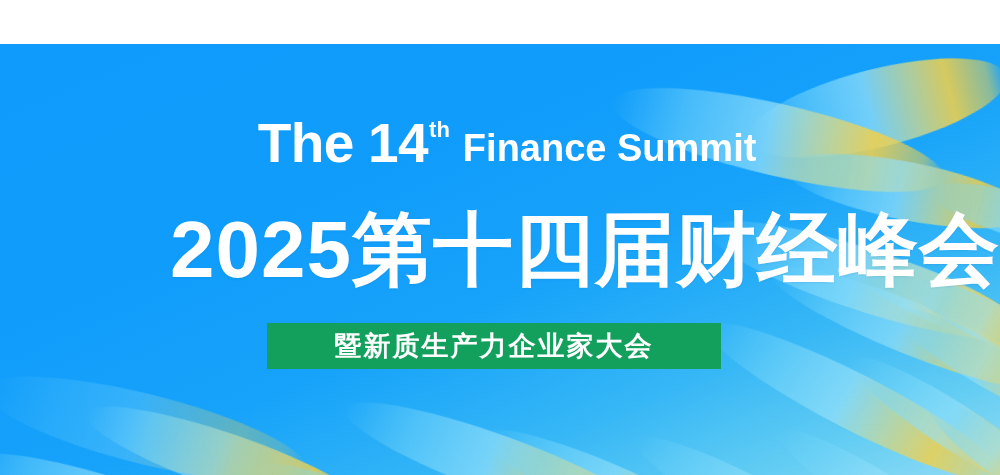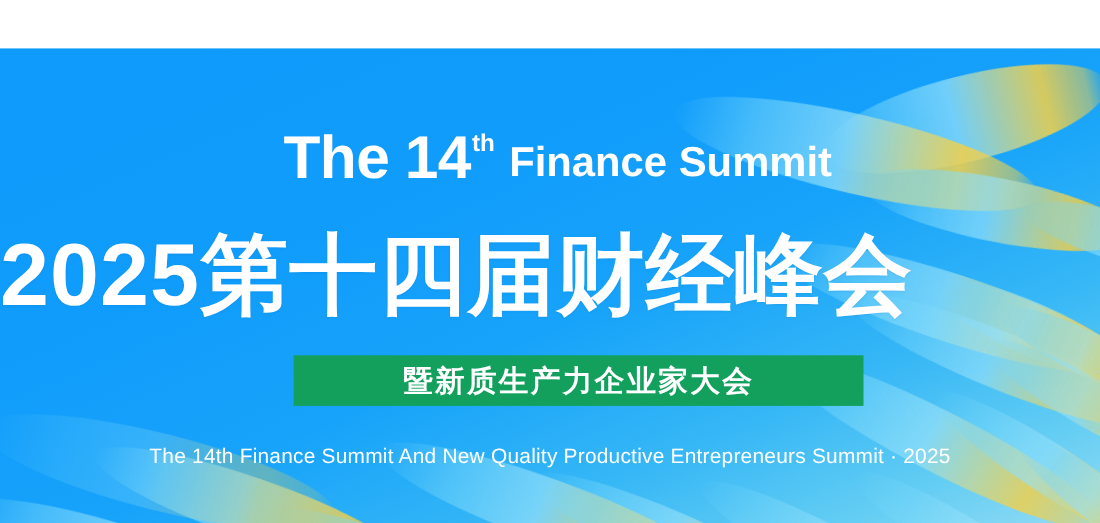--- a/index.html
+++ b/index.html
@@ -94,35 +94,35 @@
   .subline-en .date {
     margin-left: 16px;
     letter-spacing: 0px;
   }
 
   .title-cn {
     position: absolute;
     left: 0;
     right: 0;
     top: 164px;
-    text-align: left;
+    text-align: right;
     white-space: nowrap;
     color: #ffffff;
     font-size: 80px;
     font-weight: bold;
     line-height: 1.05;
     letter-spacing: 1px;
     text-shadow: 0 1px 2px rgba(0, 80, 160, 0.10);
   }
 
   .green-banner {
     position: absolute;
     left: 267px;
     top: 279px;
-    width: 518px;
+    width: 454px;
     height: 46px;
     background: #12A05C;
     display: flex;
     align-items: center;
     justify-content: center;
   }
   .green-banner span {
     color: #ffffff;
     font-size: 27px;
     font-weight: bold;
@@ -177,16 +177,15 @@
       <span class="the14">The</span><span class="the14" style="margin-left:14px">14</span><span class="ord">th</span><span class="fin">Finance Summit</span>
     </div>
 
 
     <div class="title-cn">2025第十四届财经峰会</div>
 
     <div class="green-banner">
       <span>暨新质生产力企业家大会</span>
     </div>
 
-    <div class="footer-en">The 14th Finance Summit  And New Quality Productive Entrepreneurs Summit · 2025</div>
 
   </div>
 </div>
 
 </body></html>

